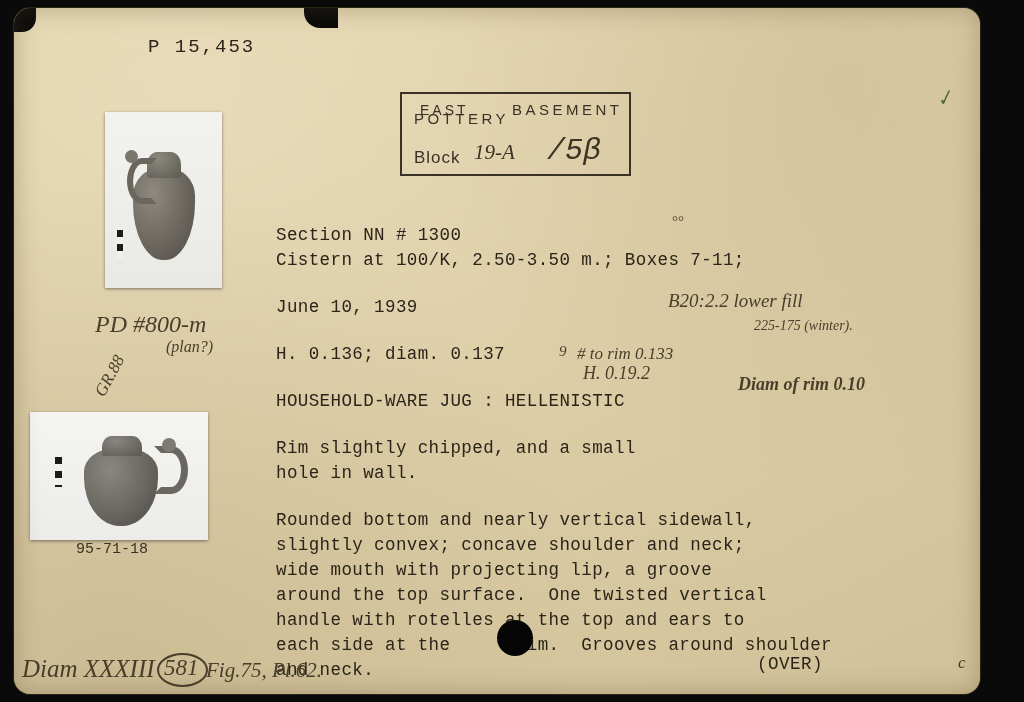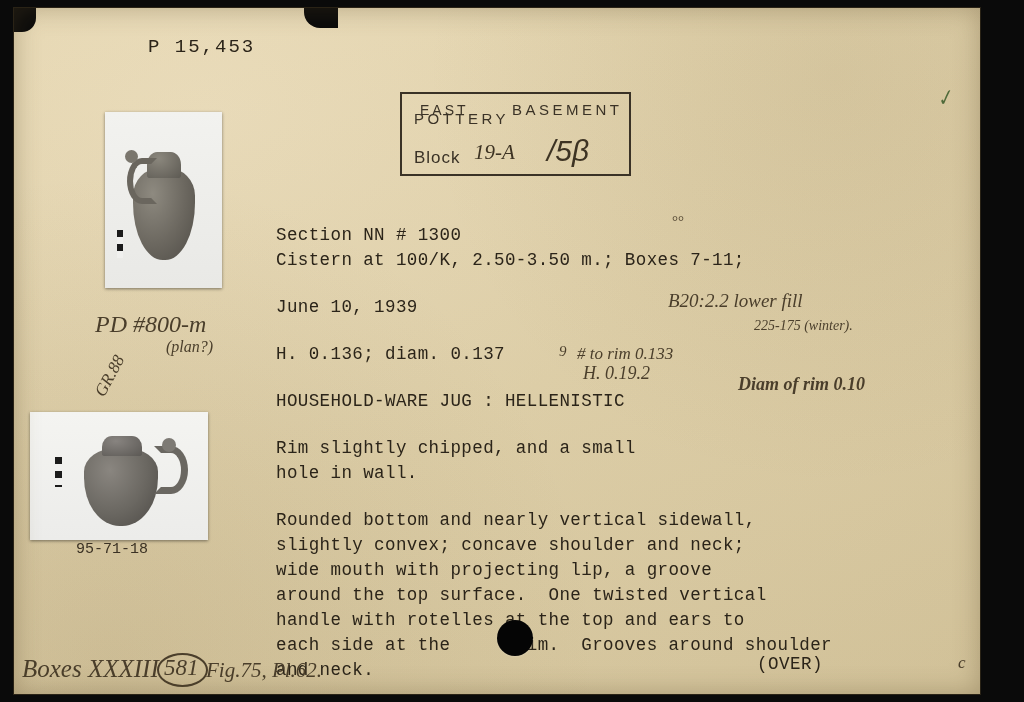--- a/index.html
+++ b/index.html
@@ -25,20 +25,21 @@
     position: absolute;
     left: 14px;
     top: 8px;
     width: 966px;
     height: 686px;
     background: #e3d3ab;
     background-image:
       radial-gradient(ellipse at 20% 15%, #e9dab6 0%, #e2d2a9 45%, #dccba0 100%);
     box-shadow: 0 0 0 1px #2a2316;
     overflow: hidden;
+    border-radius: 16px;
   }
   
   .tab-notch {
     position: absolute;
     left: 0px;
     top: 0px;
     width: 22px;
     height: 24px;
     background: #0a0a0a;
     border-bottom-right-radius: 14px;
@@ -112,21 +113,21 @@
     top: 46px;
     font-family: "Liberation Serif", serif;
     font-size: 21px;
     color: #3d3323;
     font-style: italic;
   }
   .hand-slash {
     position: absolute;
     left: 145px;
     top: 40px;
-    font-family: Liberation Sans, sans-serif;
+    font-family: Liberation Mono, monospace;
     font-size: 30px;
     color: #3d3323;
     font-style: italic;
   }
 
   
   .main-text {
     position: absolute;
     left: 262px;
     top: 215px;
@@ -363,21 +364,21 @@
     <div class="hand" id="hand-pd">PD #800-m</div>
     <div class="hand" id="hand-plan">(plan?)</div>
     <div class="hand" id="hand-gr">GR.88</div>
     <div class="hand" id="hand-photonum">95-71-18</div>
     <div class="hand" id="hand-b20">B20:2.2 lower fill</div>
     <div class="hand" id="hand-225">225-175 (winter).</div>
     <div class="hand" id="hand-torim"># to rim 0.133</div>
     <div class="hand" id="hand-h019">H. 0.19.2</div>
     <div class="hand" id="hand-diamrim">Diam of rim  0.10</div>
     <div class="hand" id="hand-9">9</div>
-    <div class="hand" id="hand-agora">Boxes XXXIII</div>
+    <div class="hand" id="hand-agora">Diam XXXIII</div>
     <div class="hand" id="hand-c">c</div>
     <div class="hand" id="hand-check">✓</div>
     <div class="tiny-mark" id="mark-dot">°°</div>
 
     <div class="circle581"></div>
     <div class="hand" style="left:150px; top:647px; font-size:23px;">581</div>
     <div class="hand" style="left:192px; top:650px; font-size:21px;">Fig.75, Pl.62.</div>
 
     <div class="punch-hole"></div>
     <div class="edge-shadow"></div>

